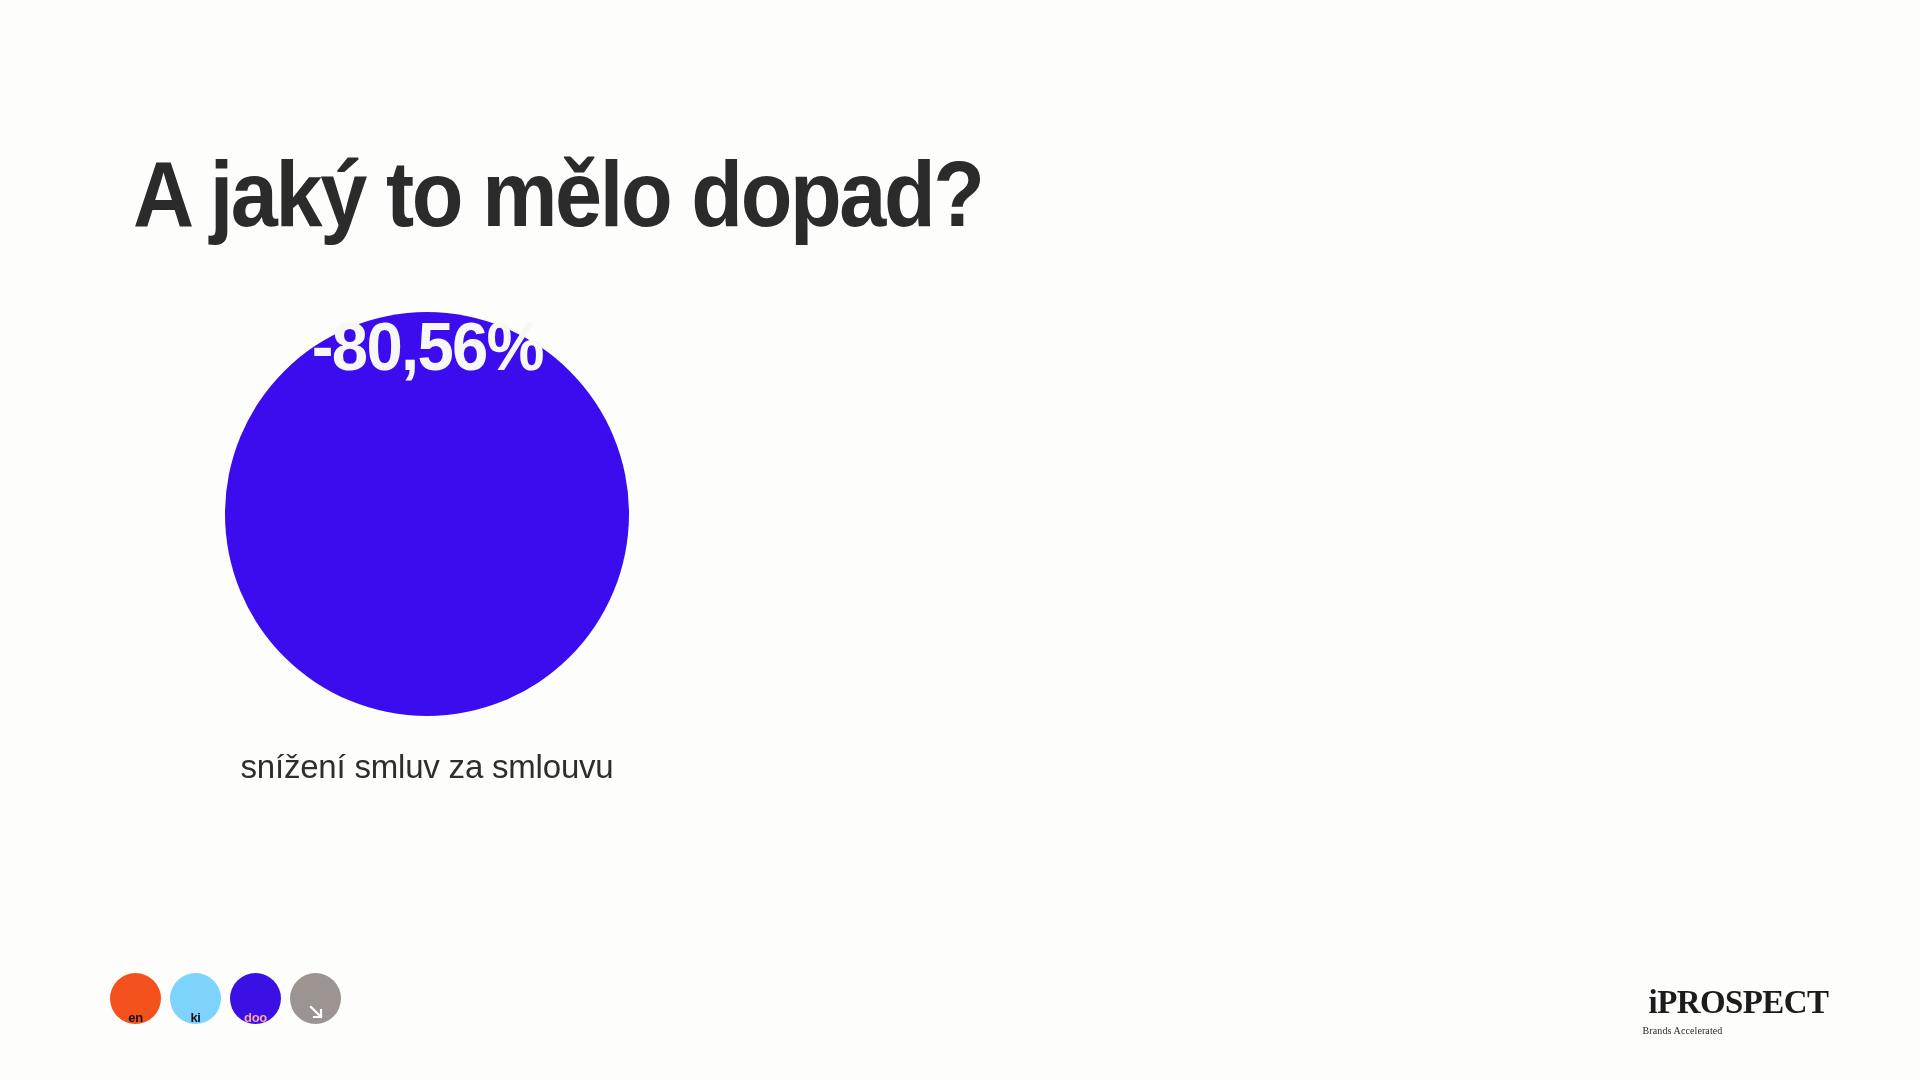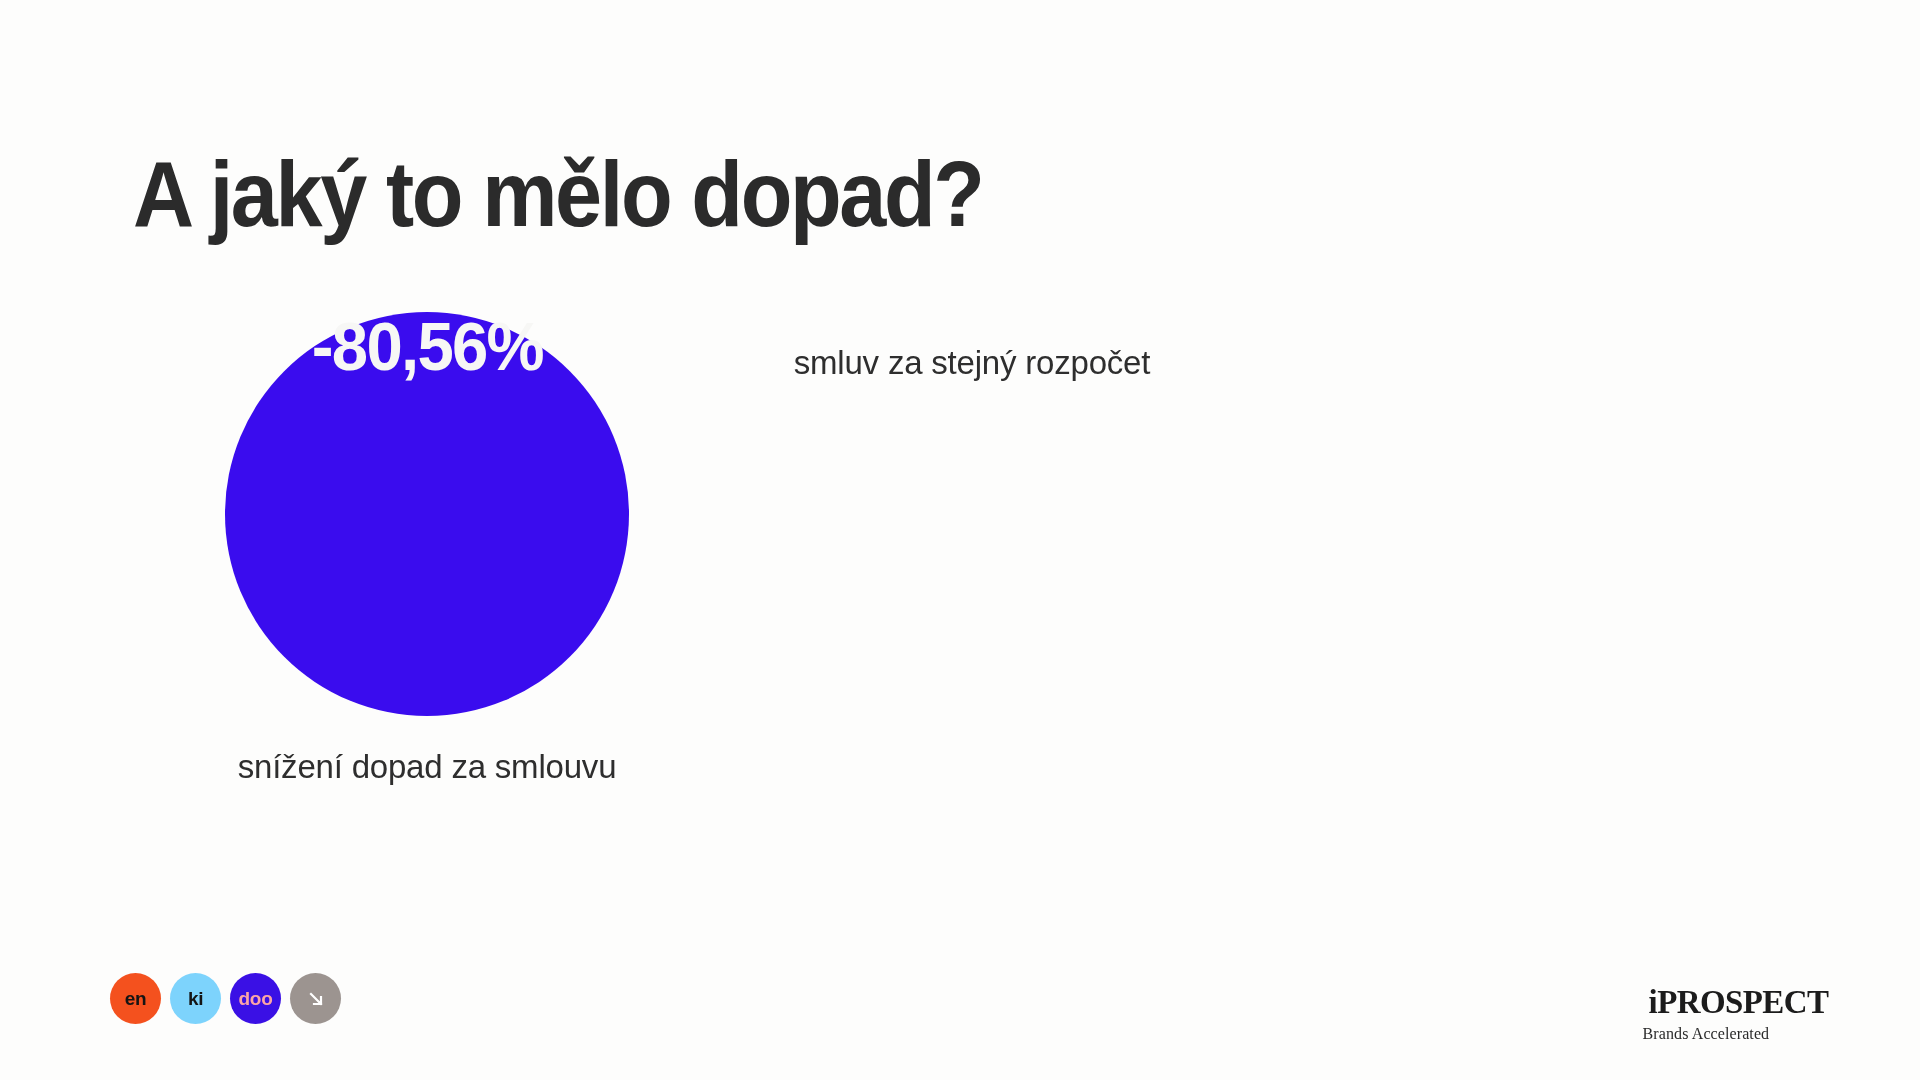--- a/index.html
+++ b/index.html
@@ -101,23 +101,23 @@
     top: 973px;
     display: flex;
     align-items: center;
     gap: 9px;
   }
   .brand-dot {
     width: 51px;
     height: 51px;
     border-radius: 50%;
     display: flex;
-    align-items: center;
+    align-items: flex-end;
     justify-content: center;
-    font-size: 19px;
+    font-size: 13px;
     font-weight: 700;
     letter-spacing: -0.3px;
     line-height: 1;
     box-sizing: border-box;
   }
   .brand-dot.d-en  { background: #f4511e; color: #141414; }
   .brand-dot.d-ki  { background: #7dd3fc; color: #141414; }
   .brand-dot.d-doo { background: #3a10e5; color: #fca5a5; }
   .brand-dot.d-arrow { background: #9c9490; color: #ffffff; }
   .brand-dot.d-arrow svg { display: block; }
@@ -134,45 +134,44 @@
     font-size: 34px;
     font-weight: 700;
     letter-spacing: -0.6px;
     color: #1c1c1c;
     line-height: 1;
     transform: scaleX(0.97);
     transform-origin: right center;
   }
   #iprospect-tagline {
     margin-top: 7px;
-    font-size: 16px;
+    font-size: 10px;
     font-weight: 400;
     letter-spacing: 0.1px;
     color: #2a2a2a;
     line-height: 1;
   }
 </style>
 </head>
 <body>
 
 <div id="slide">
 
   <h1 id="slide-title">A jaký to mělo dopad?</h1>
 
   <div id="stats-row">
 
     <div class="stat-block pos-0">
       <div class="stat-bubble">
         <span class="stat-value">-80,56%</span>
       </div>
-      <div class="stat-caption">snížení dopad za smlouvu</div>
+      <div class="stat-caption">snížení smluv za smlouvu</div>
     </div>
 
     <div class="stat-block pos-1">
-      <div class="stat-caption">smluv za stejný rozpočet</div>
     </div>
 
     <div class="stat-block pos-2">
     </div>
 
   </div>
 
   <div id="brand-dots">
     <div class="brand-dot d-en">
       <span>en</span>

